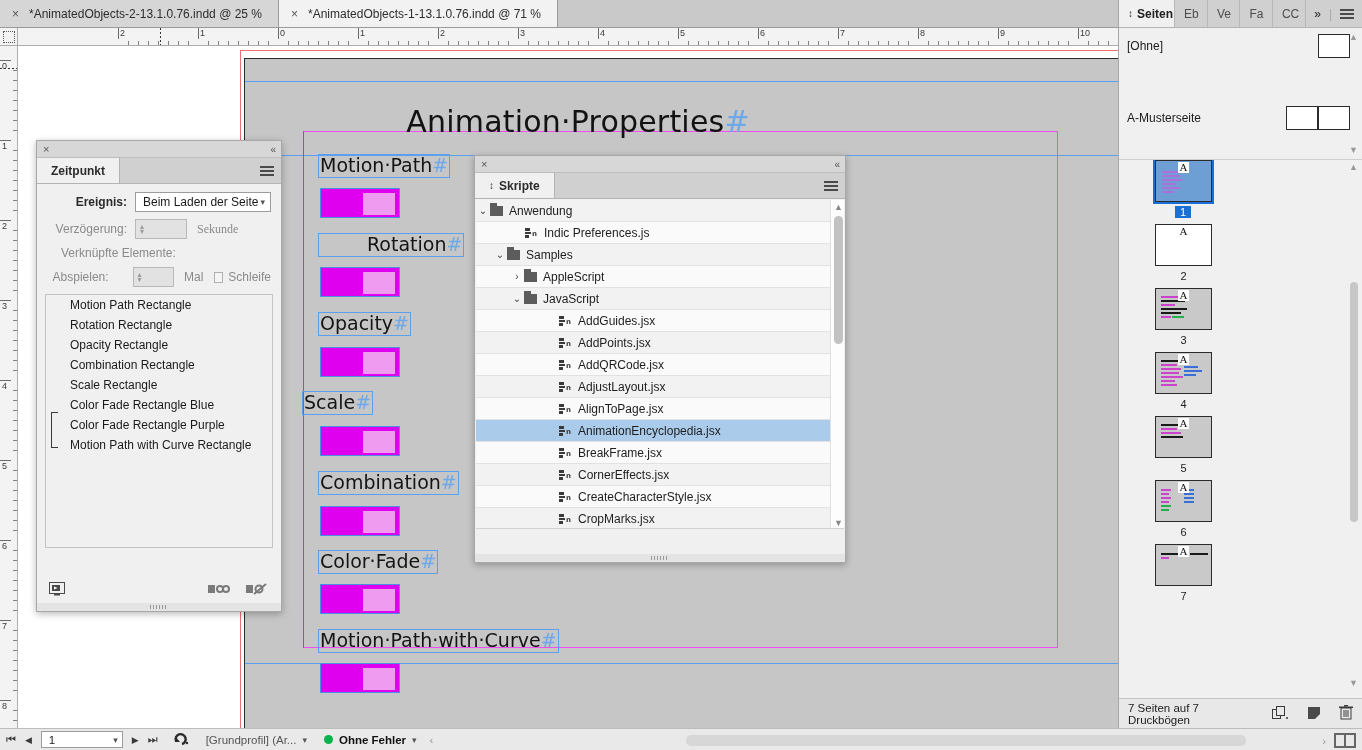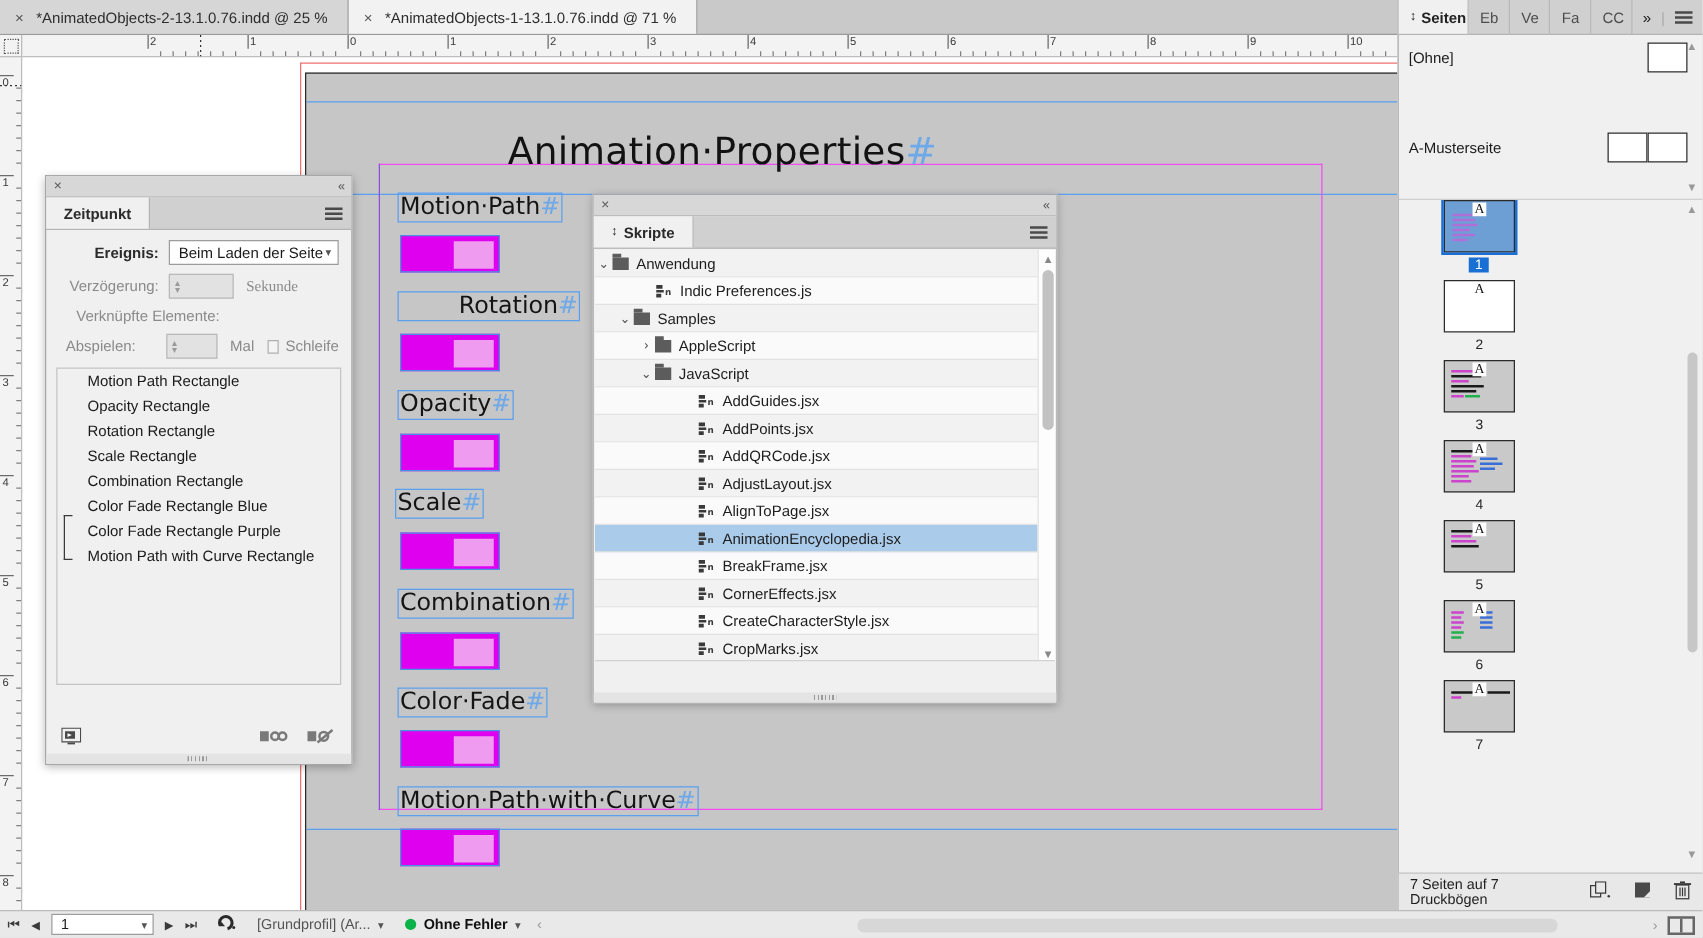--- a/index.html
+++ b/index.html
@@ -489,21 +489,21 @@
       <div class="animbadge"></div>
     </div>
 
     <div class="hdg" style="left:300px; top:266px;">
       <span>Opacity</span><span class="pilcrow">#</span>
     </div>
     <div class="animrect" style="left:302px; top:301px;">
       <div class="animbadge"></div>
     </div>
 
-    <div class="hdg" style="left:298px; top:345px;text-align:center;">
+    <div class="hdg" style="left:284px; top:345px;text-align:center;">
       <span>Scale</span><span class="pilcrow">#</span>
     </div>
     <div class="animrect" style="left:302px; top:380px;">
       <div class="animbadge"></div>
     </div>
 
     <div class="hdg" style="left:300px; top:425px;">
       <span>Combination</span><span class="pilcrow">#</span>
     </div>
     <div class="animrect" style="left:302px; top:460px;">
@@ -565,24 +565,24 @@
           <span class="spin">▴<br>▾</span>
           <span></span>
         </div>
         <span class="zp-label dim" style="margin-left:10px;">Mal</span>
         <span style="display:inline-block;width:11px;height:11px;border:1px solid #b0b0b0;background:#f4f4f4;margin-left:11px;"></span>
         <span class="zp-label dim" style="margin-left:5px;">Schleife</span>
       </div>
     </div>
     <div class="listbox" id="zpList">
         <div class="listitem"><span>Motion Path Rectangle</span></div>
+        <div class="listitem"><span>Rotation Rectangle</span></div>
         <div class="listitem"><span>Opacity Rectangle</span></div>
-        <div class="listitem"><span>Rotation Rectangle</span></div>
+        <div class="listitem"><span>Combination Rectangle</span></div>
         <div class="listitem"><span>Scale Rectangle</span></div>
-        <div class="listitem"><span>Combination Rectangle</span></div>
         <div class="listitem"><span>Color Fade Rectangle Blue</span></div>
         <div class="listitem"><span>Color Fade Rectangle Purple</span></div>
         <div class="listitem"><span>Motion Path with Curve Rectangle</span></div>
       </div>
     <div class="panel-footer">
       <span>
         <svg width="16" height="14" viewBox="0 0 16 14">
             <rect x="0.5" y="0.5" width="15" height="11" fill="none" stroke="#4a4a4a"></rect>
             <rect x="3" y="3" width="8" height="6" fill="#4a4a4a"></rect>
             <path d="M5 4.5 L8.5 6 L5 7.5 Z" fill="#fff"></path>

